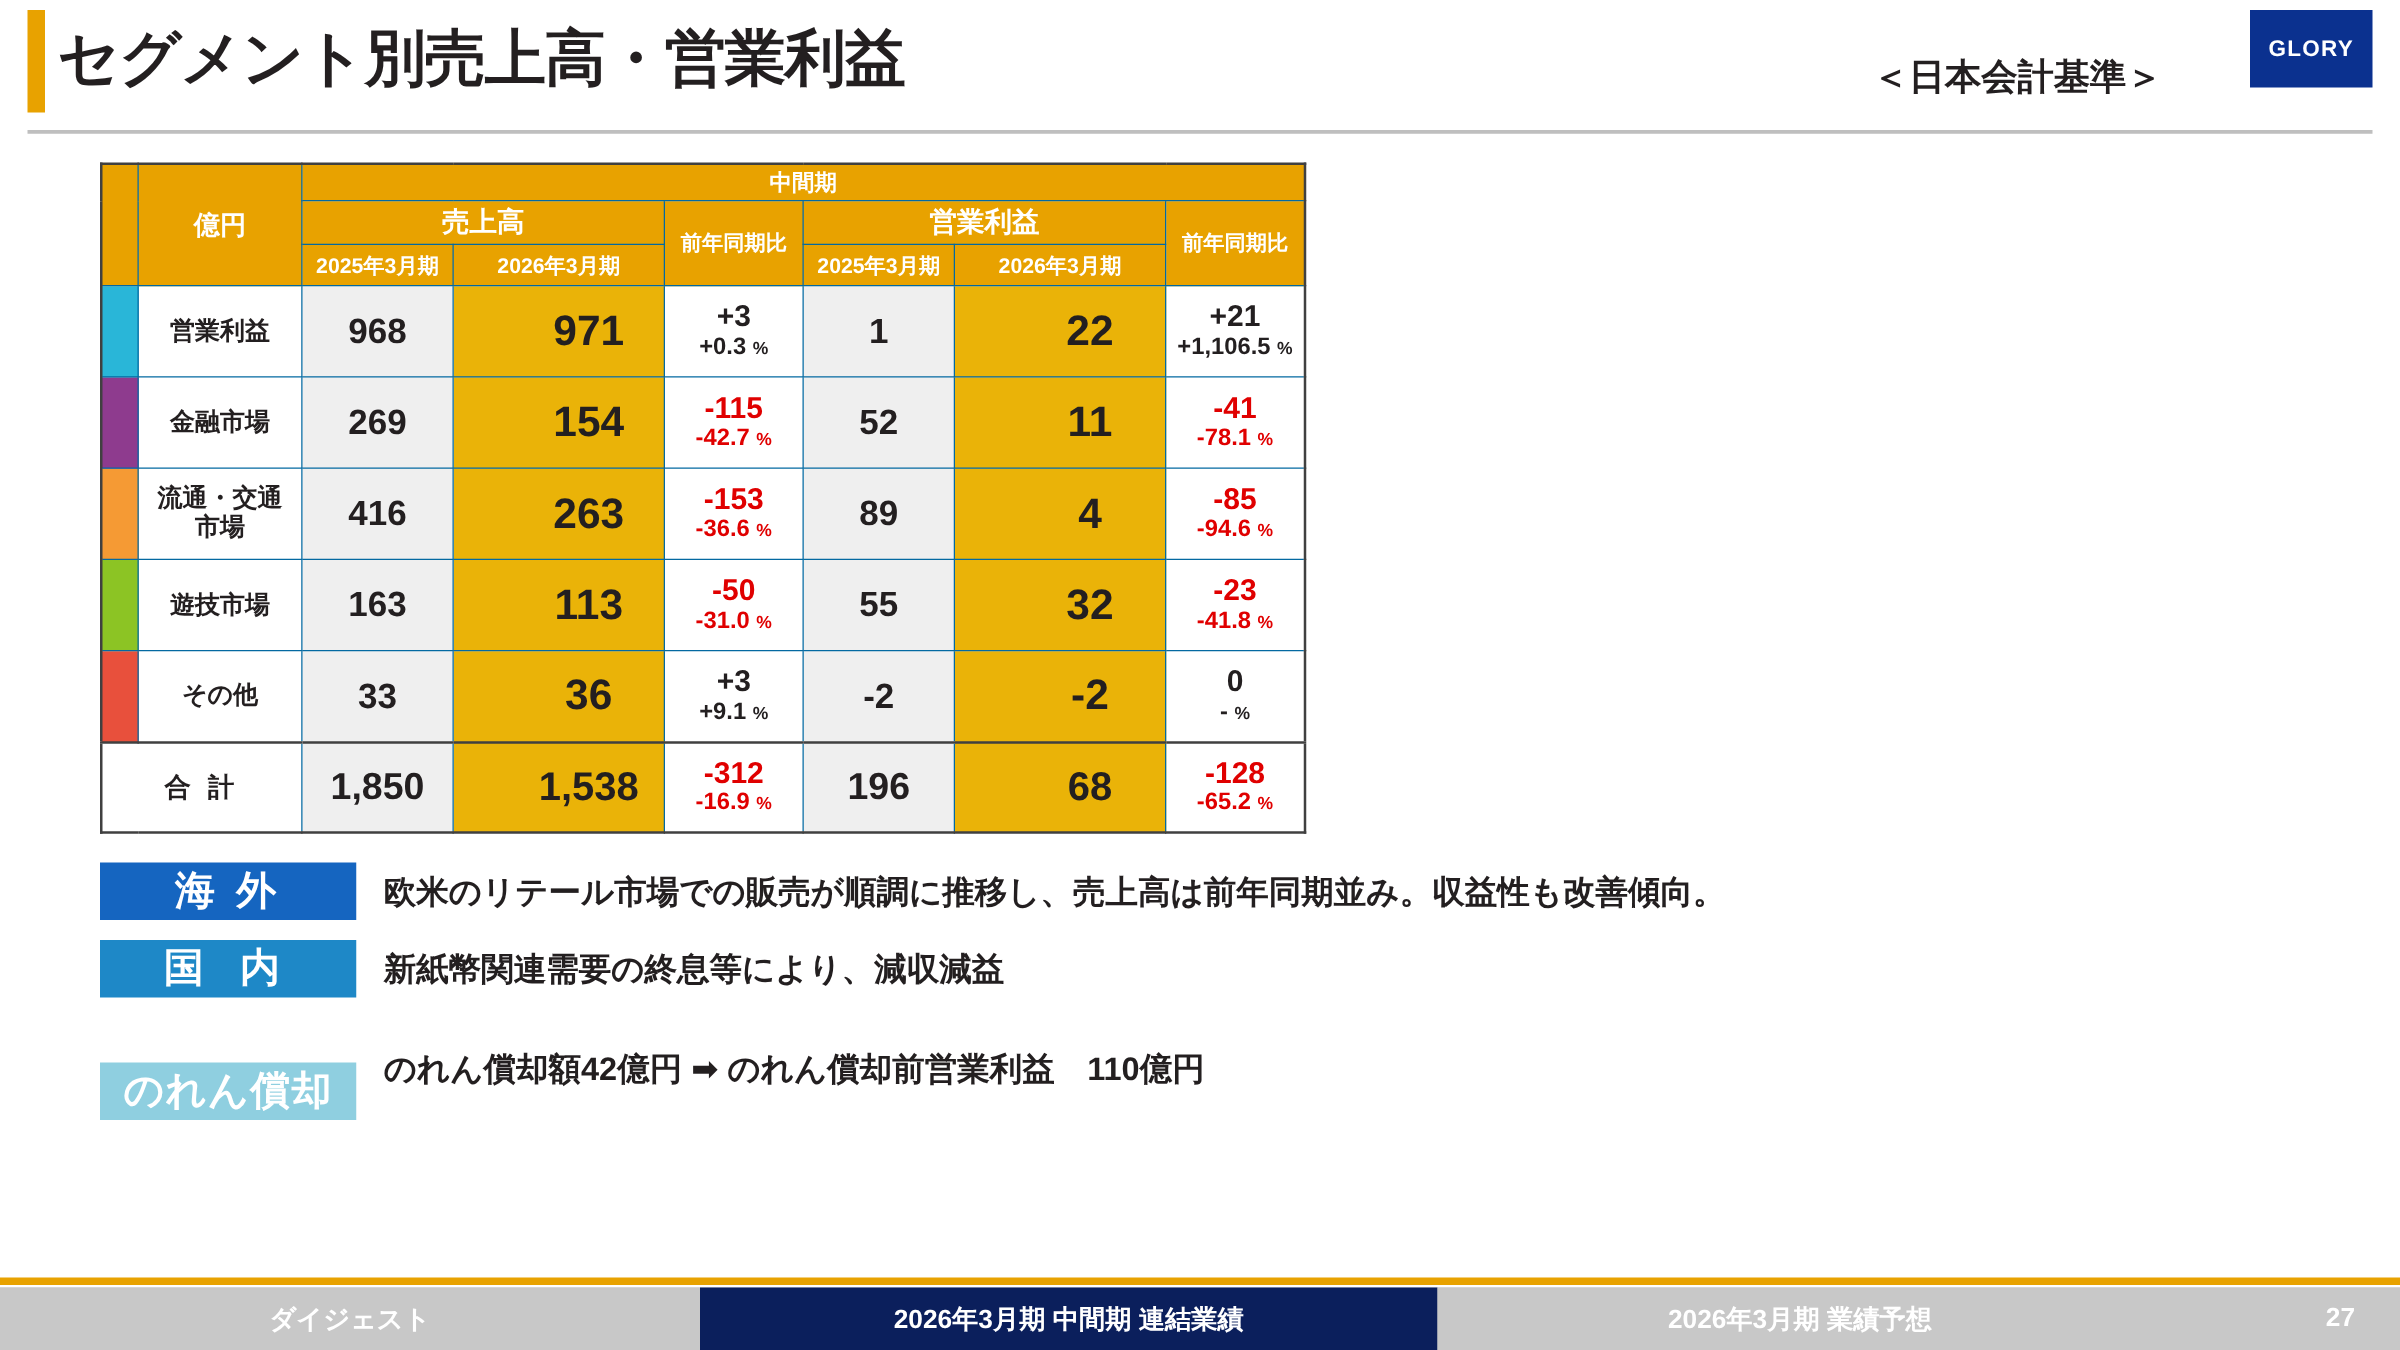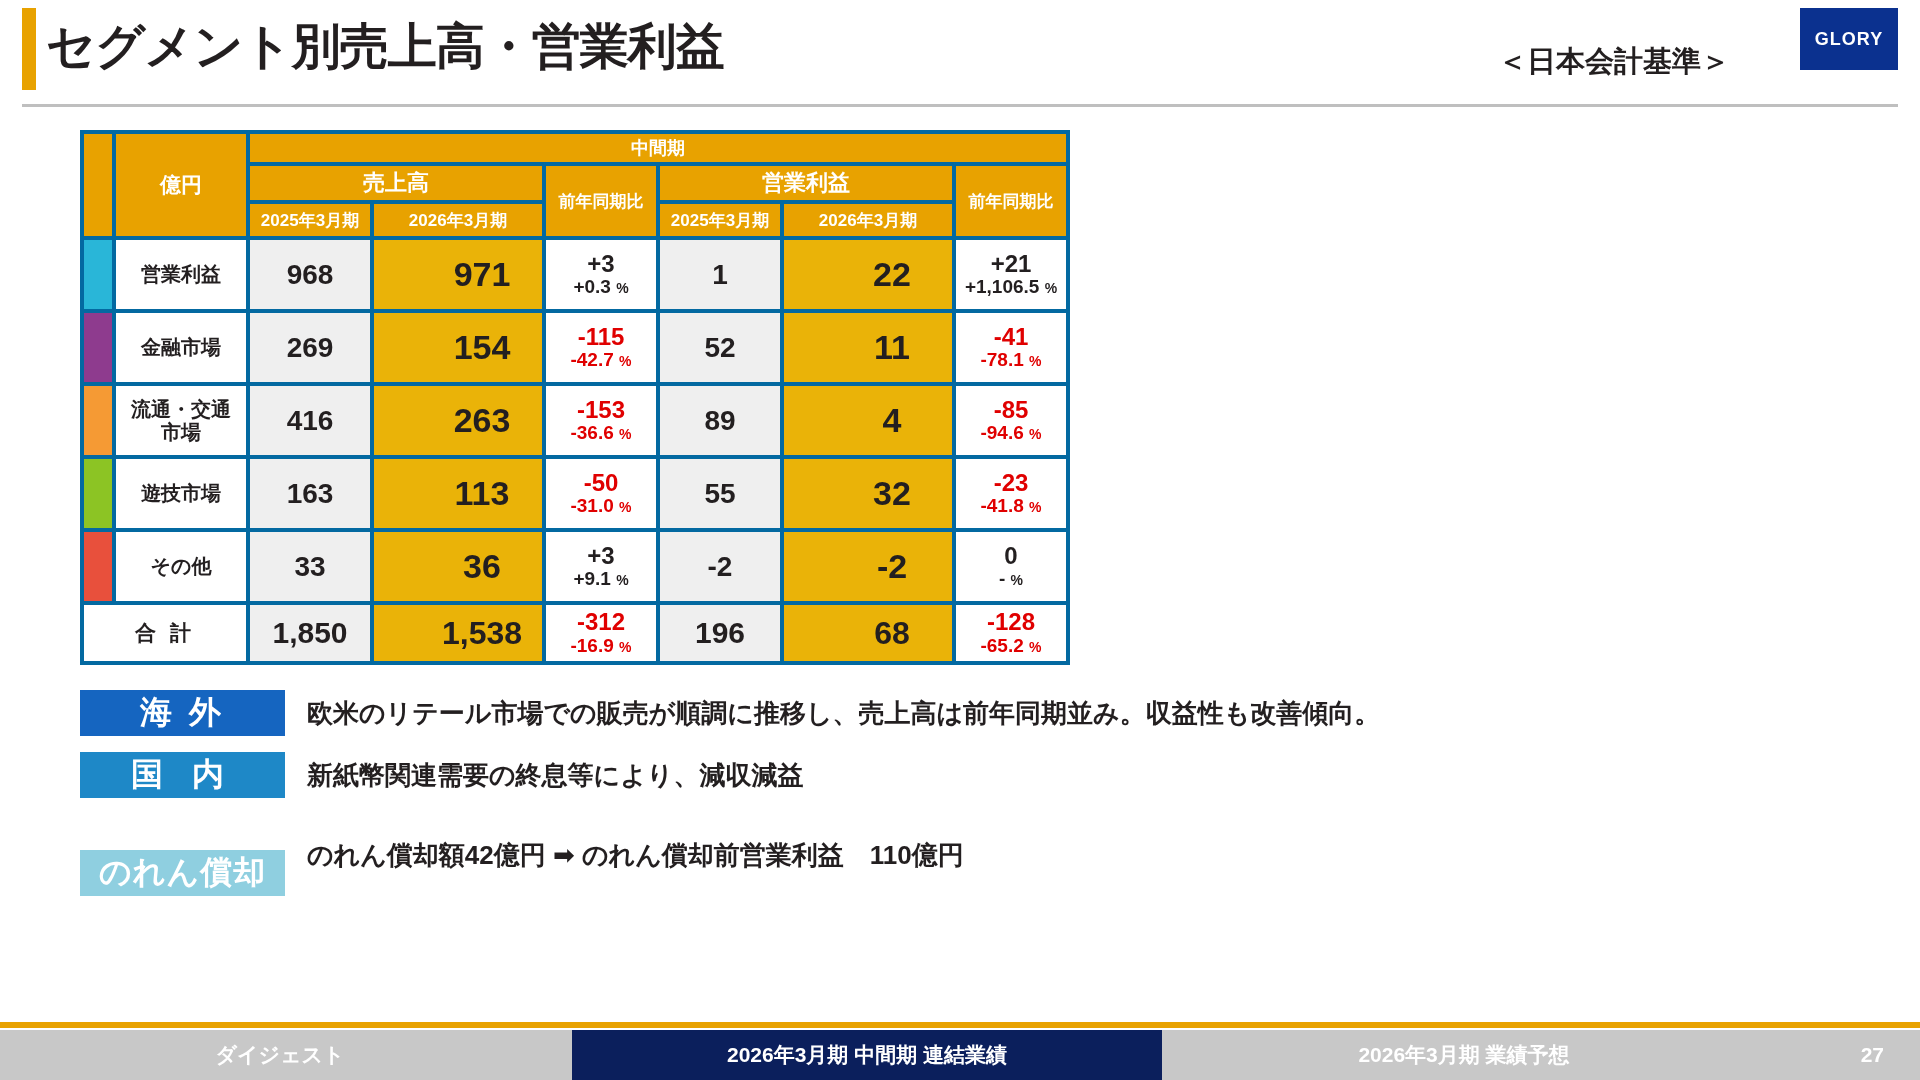--- a/index.html
+++ b/index.html
@@ -79,21 +79,21 @@
   .table-wrap {
     position: absolute;
     left: 80px;
     top: 130px;
   }
   table.seg {
     border-collapse: collapse;
     table-layout: fixed;
   }
   table.seg th, table.seg td {
-    border: 4px solid #0369a1;
+    border: 1px solid #0369a1;
     padding: 0;
     text-align: center;
     vertical-align: middle;
   }
   .hdr {
     background: #e8a200;
     color: #ffffff;
     font-weight: bold;
   }
   .hdr-main { font-size: 18px; height: 28px; }
@@ -113,21 +113,21 @@
     line-height: 1.15;
   }
   td.val {
     font-size: 34px;
     font-weight: bold;
     color: #231f20;
   }
   td.val.prev { background: #efefef; font-size: 28px; }
   td.val.cur  { background: #eab308; padding-left: 48px; }
   tr.row { height: 73px; }
-  tr.total { height: 60px; }
+  tr.total { height: 72px; }
   tr.total td.val { font-size: 32px; }
   tr.total td.val.prev { font-size: 30px; }
   td.seg-total {
     font-size: 21px;
     font-weight: bold;
     letter-spacing: 4px;
   }
 
   .pct-cell {
     line-height: 1.1;
@@ -197,21 +197,20 @@
     left: 0; right: 0; top: 4px;
     height: 6px;
     background: #e8a200;
   }
   .footer-tabs {
     position: absolute;
     left: 0; right: 0; top: 12px;
     height: 50px;
     display: flex;
     background: #c8c8c8;
-    gap: 12px;
   }
   .ftab {
     display: flex;
     align-items: center;
     justify-content: center;
     color: #ffffff;
     font-size: 21px;
     font-weight: bold;
     height: 100%;
   }

